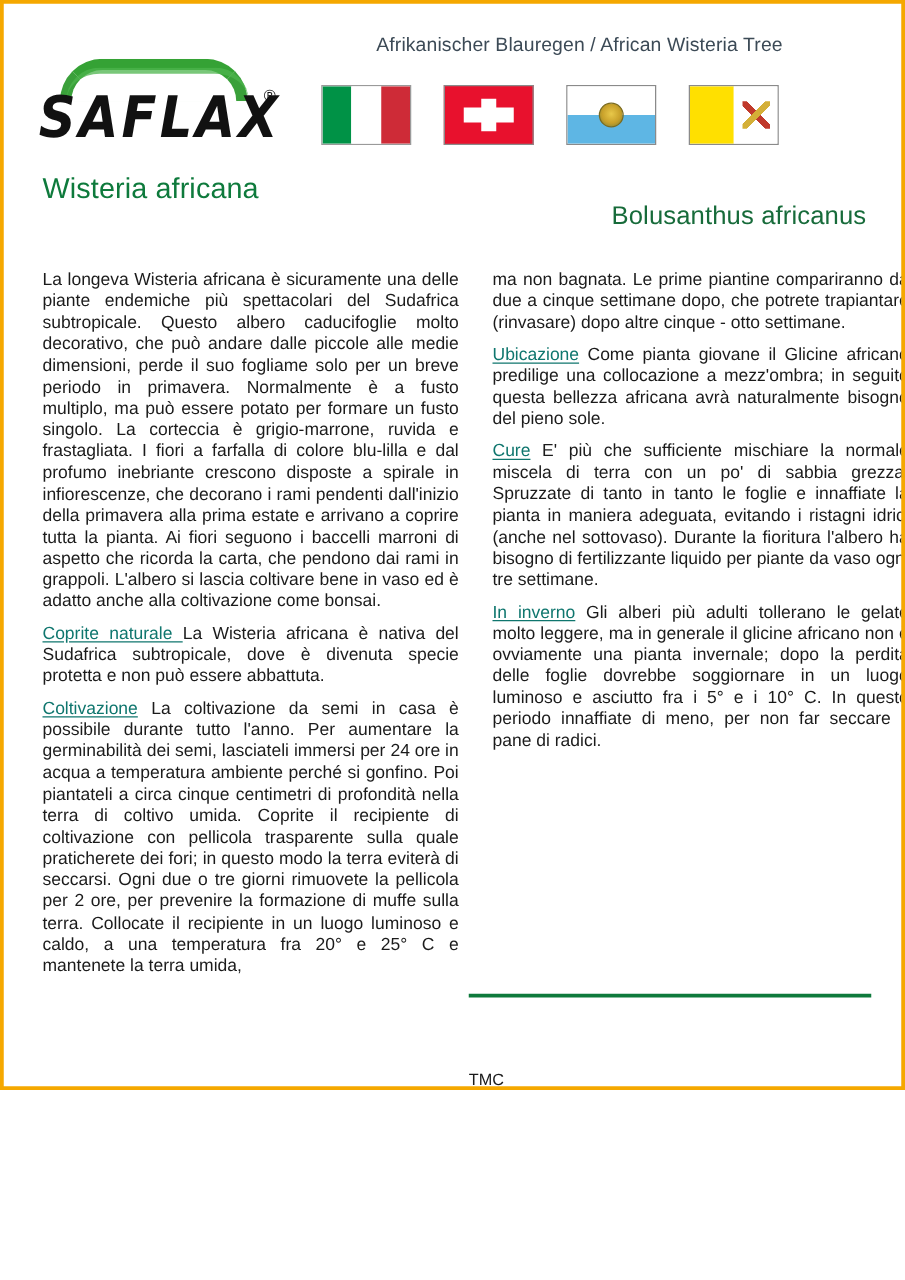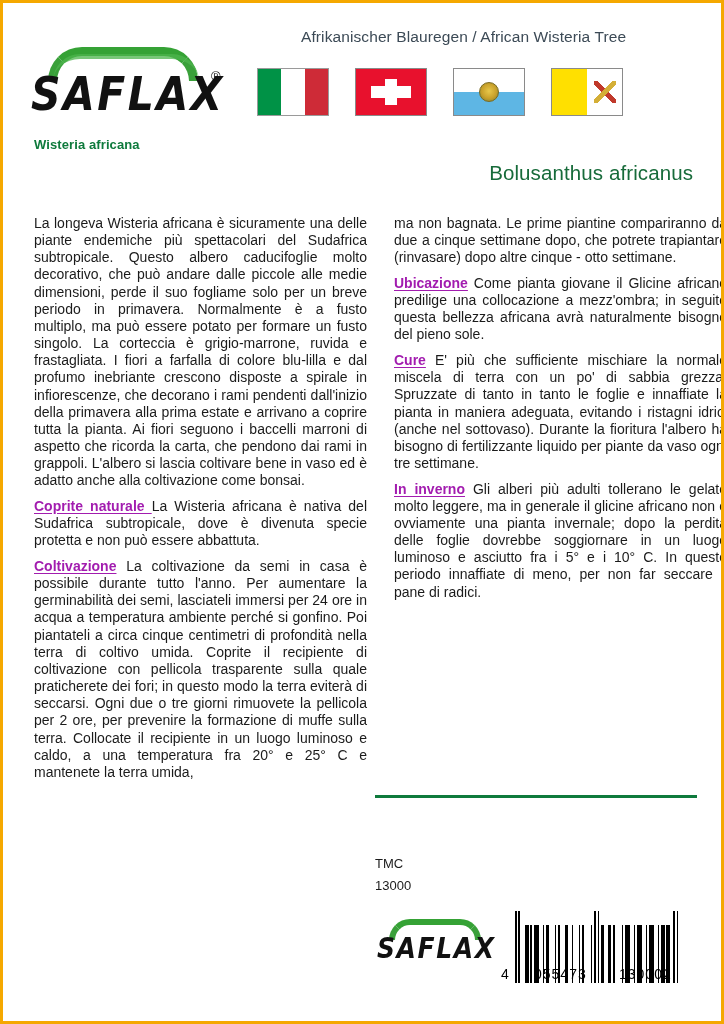--- a/index.html
+++ b/index.html
@@ -7,21 +7,21 @@
   html, body {
     width: 724px;
     height: 1024px;
     background: #ffffff;
     font-family: "Liberation Sans", sans-serif;
   }
 
   .page {
     position: relative;
     width: 724px;
-    height: 1024px;
+    height: 872px;
     background: #ffffff;
     border: 3px solid #f5a800;
     overflow: hidden;
   }
 
   
   .header {
     position: relative;
     height: 128px;
   }
@@ -136,22 +136,22 @@
       linear-gradient(135deg, transparent 42%, #d4af37 42%, #d4af37 58%, transparent 58%),
       linear-gradient(45deg, transparent 42%, #c0392b 42%, #c0392b 58%, transparent 58%);
   }
 
   
   .titles { position: relative; height: 62px; }
   .plant-common {
     position: absolute;
     left: 31px;
     top: 6px;
-    font-size: 13px;
-    font-weight: 700;
+    font-size: 23px;
+    font-weight: 400;
     color: #0e7a3c;
     letter-spacing: 0.1px;
   }
   .plant-latin {
     position: absolute;
     right: 28px;
     top: 30px;
     font-size: 20.5px;
     font-weight: 400;
     color: #176b3a;
@@ -175,22 +175,22 @@
     text-justify: inter-word;
     hyphens: manual;
   }
   .col-left { margin-left: 31px; }
   .col-right { margin-left: 27px; }
 
   .para { margin: 0 0 8.5px 0; }
   .para:last-child { margin-bottom: 0; }
 
   .sec-head {
-    font-weight: 700;
-    color: #a21caf;
+    font-weight: 400;
+    color: #0f766e;
     text-decoration: underline;
     text-underline-offset: 2px;
   }
 
   
   .footer {
     position: absolute;
     left: 372px;
     top: 792px;
     width: 324px;

